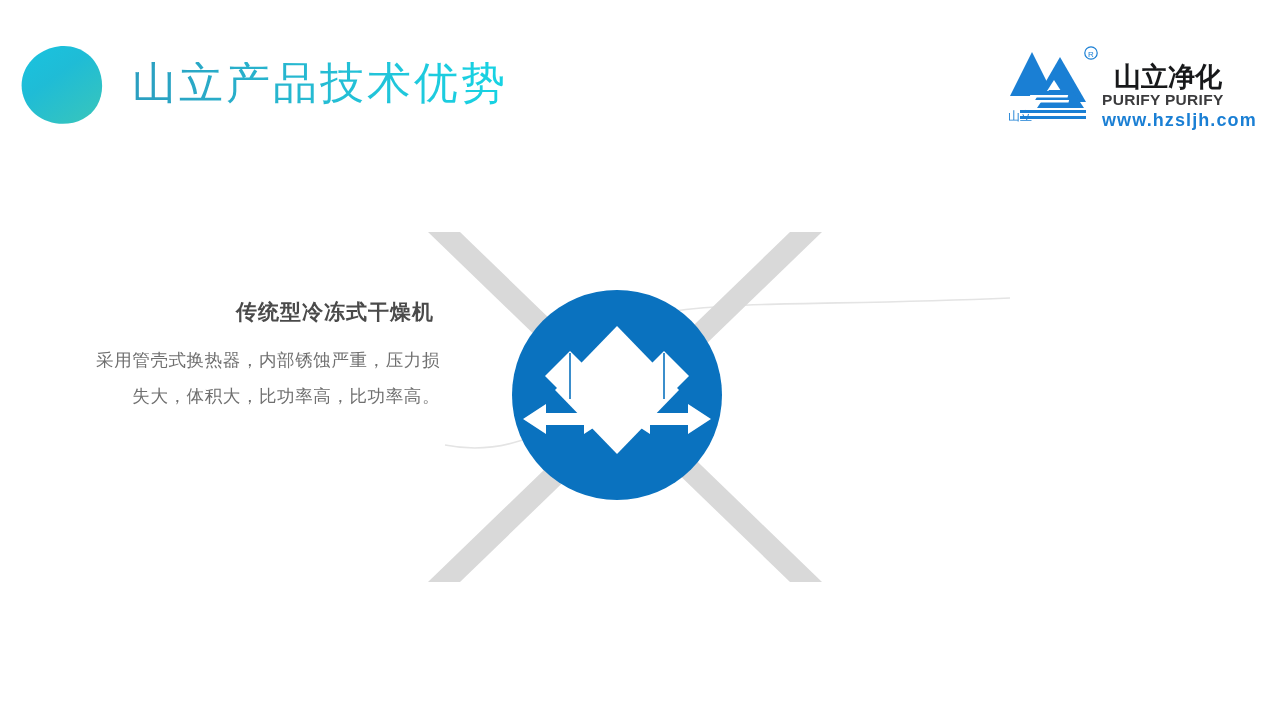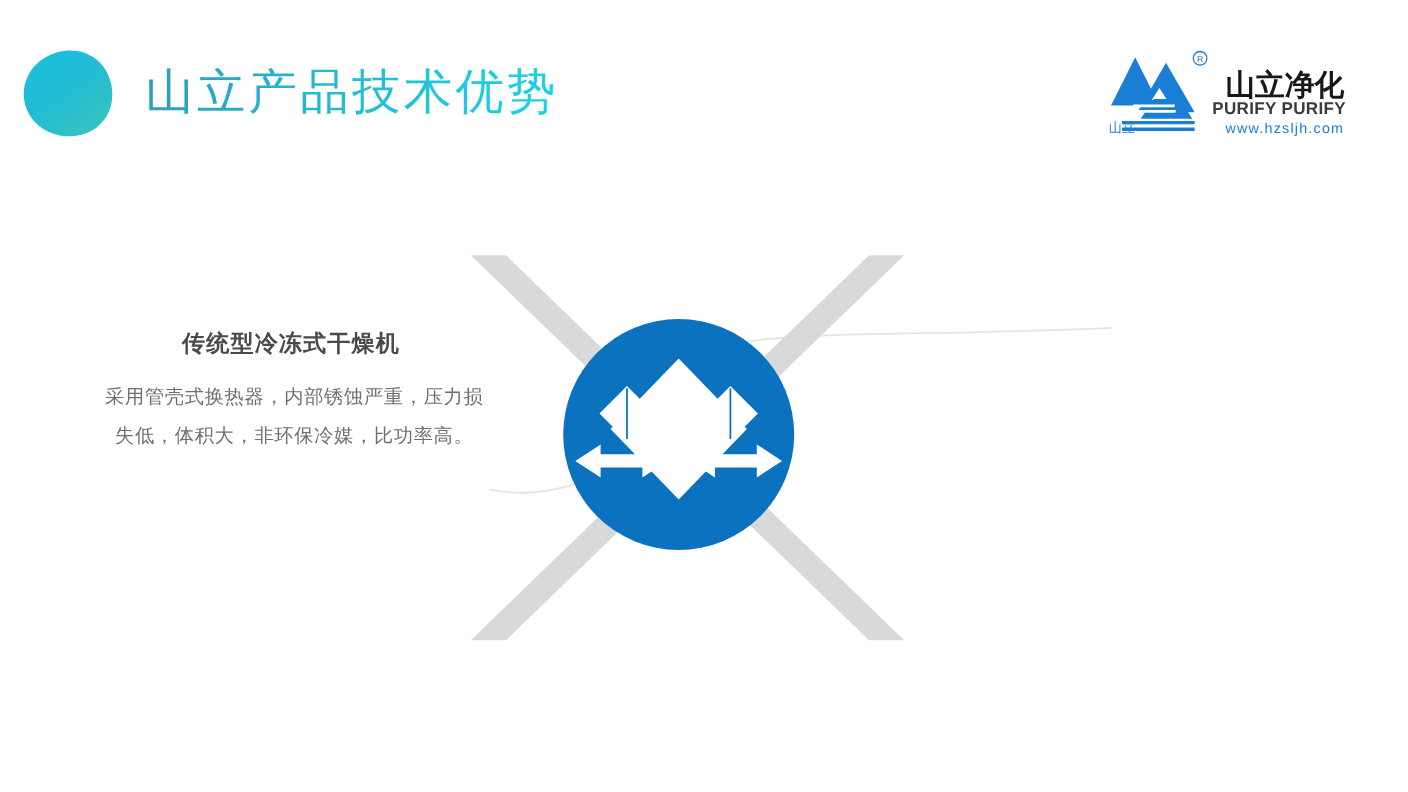--- a/index.html
+++ b/index.html
@@ -93,22 +93,22 @@
     font-family: "Liberation Sans", sans-serif;
     font-size: 15.5px;
     font-weight: 600;
     color: #3b3b3d;
     letter-spacing: 0.3px;
     line-height: 1.15;
     white-space: nowrap;
   }
   .logo-url {
     font-family: "Liberation Sans", sans-serif;
-    font-size: 13px;
-    font-weight: 400;
+    font-size: 18px;
+    font-weight: 700;
     color: #1a7fd4;
     letter-spacing: 1.1px;
     line-height: 1.3;
     white-space: nowrap;
   }
 
   
   .stage {
     position: absolute;
     left: 0;
@@ -123,21 +123,21 @@
   }
 
   
   .col {
     position: absolute;
     width: 345px;
   }
   .col-left {
     left: 95px;
     top: 300px;
-    text-align: center;
+    text-align: right;
   }
   .col-right {
     left: 818px;
     top: 300px;
     text-align: left;
   }
   .col-title {
     font-family: "Liberation Serif", "DejaVu Serif", serif;
     font-size: 21px;
     font-weight: 700;
@@ -242,17 +242,17 @@
 
       <g stroke="#0a72bf" stroke-width="1.6">
         <line x1="570" y1="203" x2="570" y2="249"></line>
         <line x1="664" y1="203" x2="664" y2="249"></line>
       </g>
     </svg>
   </div>
 
   <div class="col col-left">
     <p class="col-title">传统型冷冻式干燥机</p>
-    <p class="col-body">采用管壳式换热器，内部锈蚀严重，压力损失低，体积大，非环保冷媒，比功率高。</p>
+    <p class="col-body">采用管壳式换热器，内部锈蚀严重，压力损失大，体积大，比功率高，比功率高。</p>
   </div>
 
 
 </div>
 
 </body></html>

